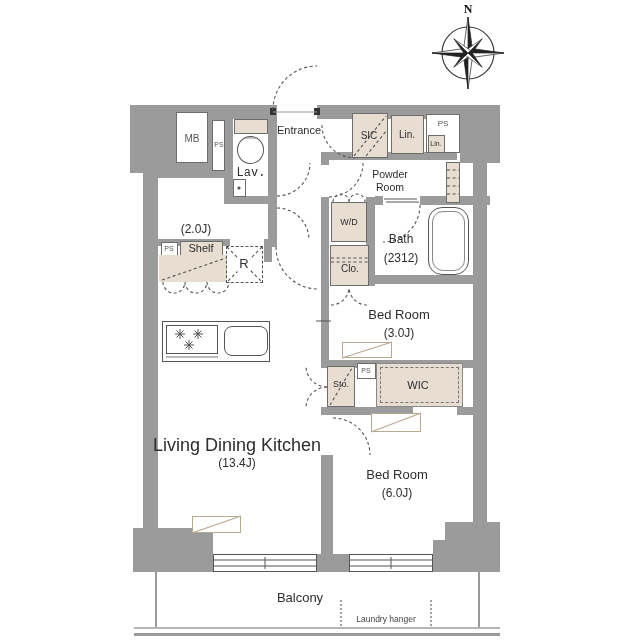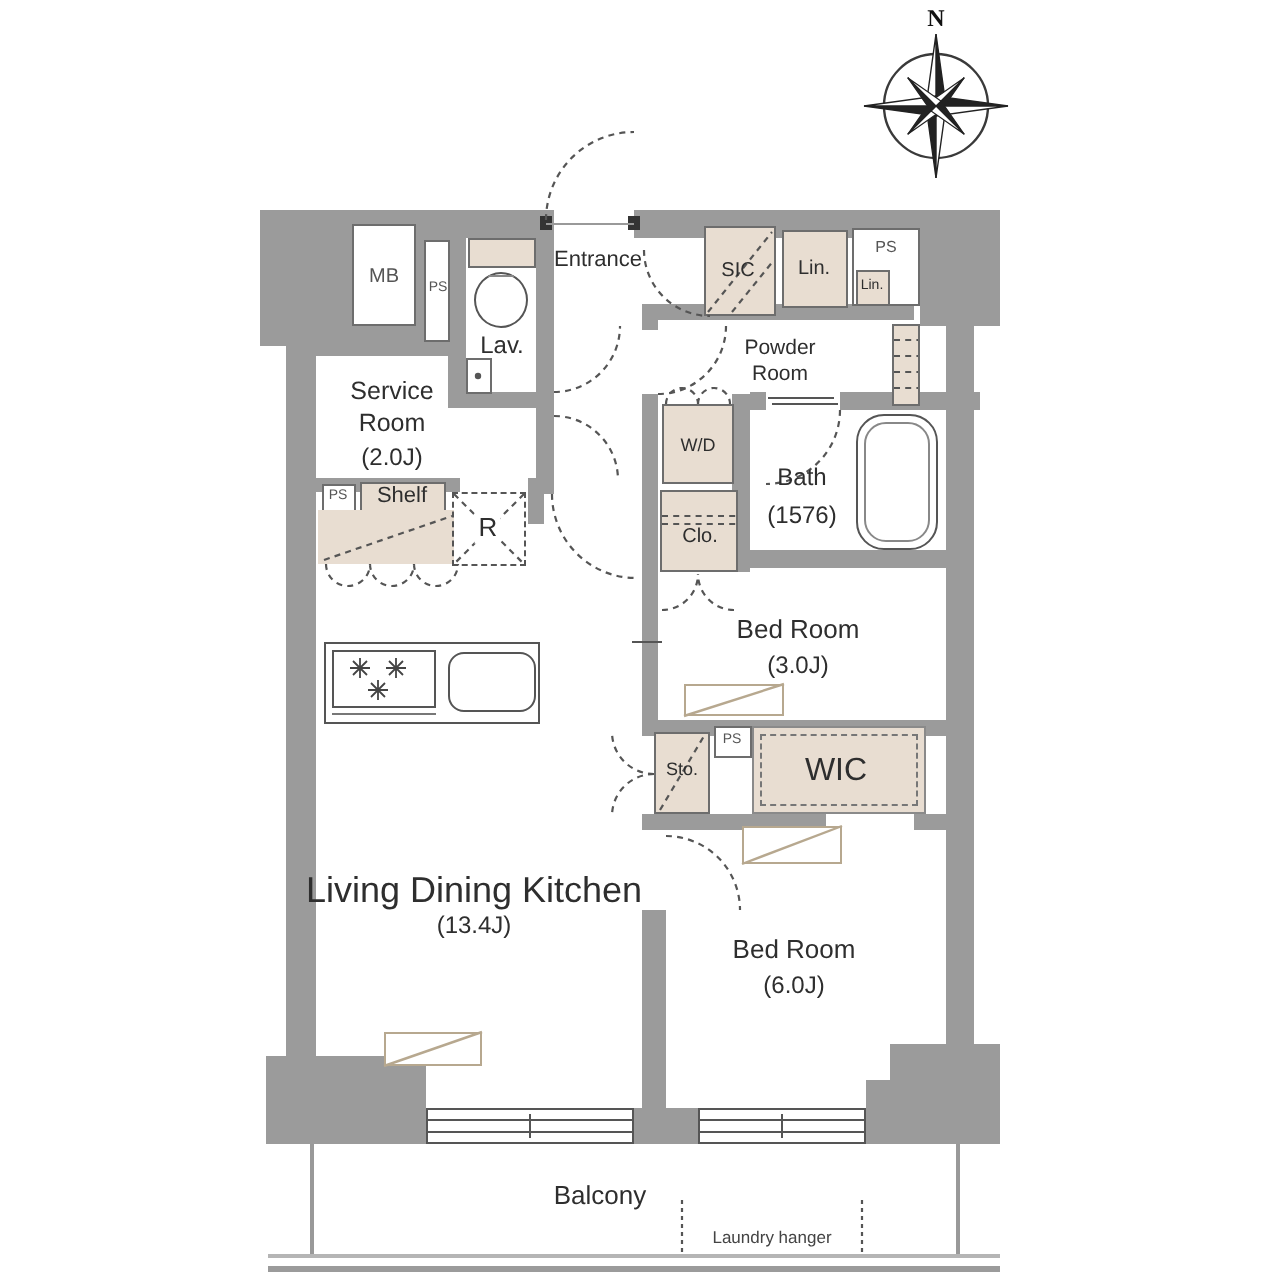--- a/index.html
+++ b/index.html
@@ -167,40 +167,39 @@
         <path d="M448 53 L468 56.5 L468 53 Z" fill="#222"></path>
           <path d="M448 53 L468 49.5 L468 53 Z" fill="#fff"></path>
       </g>
       <text x="468" y="13" text-anchor="middle" font-size="12" font-weight="bold" font-family="Liberation Serif, serif" fill="#111">N</text>
     </g>
   </svg>
 
   <div class="lbl" style="left:192px;top:139px;font-size:10px;color:#555;">MB</div>
   <div class="lbl" style="left:219px;top:145px;font-size:7px;color:#555;">PS</div>
   <div class="lbl" style="left:299px;top:131px;font-size:11px;">Entrance</div>
-  <div class="lbl" style="left:251px;top:173px;font-size:12px;">Lav.</div>
+  <div class="lbl" style="left:251px;top:173px;font-size:12px;font-family:Liberation Mono, monospace;">Lav.</div>
   <div class="lbl" style="left:369px;top:136px;font-size:10px;">SIC</div>
   <div class="lbl" style="left:407px;top:135px;font-size:10px;">Lin.</div>
   <div class="lbl" style="left:443px;top:124px;font-size:8px;color:#555;">PS</div>
   <div class="lbl" style="left:436px;top:144px;font-size:7px;">Lin.</div>
-  <div class="lbl wrap" style="left:196px;top:204px;width:72px;font-size:12.5px;">Service Room</div>
   <div class="lbl" style="left:196px;top:229px;font-size:12px;">(2.0J)</div>
   <div class="lbl wrap" style="left:390px;top:181px;width:56px;font-size:10.5px;">Powder Room</div>
   <div class="lbl" style="left:349px;top:223px;font-size:9px;">W/D</div>
   <div class="lbl" style="left:401px;top:239px;font-size:12px;">Bath</div>
-  <div class="lbl" style="left:401px;top:258px;font-size:12px;">(1576)</div>
+  <div class="lbl" style="left:401px;top:258px;font-size:12px;">(2312)</div>
   <div class="lbl" style="left:169px;top:249px;font-size:7px;color:#555;">PS</div>
   <div class="lbl" style="left:201px;top:249px;font-size:11px;">Shelf</div>
   <div class="lbl" style="left:350px;top:269px;font-size:10px;">Clo.</div>
   <div class="lbl" style="left:244px;top:264px;font-size:13px;background:#fff;padding:0 2px;">R</div>
   <div class="lbl" style="left:399px;top:315px;font-size:13px;">Bed Room</div>
   <div class="lbl" style="left:399px;top:333px;font-size:12px;">(3.0J)</div>
   <div class="lbl" style="left:341px;top:385px;font-size:9px;">Sto.</div>
   <div class="lbl" style="left:366px;top:371px;font-size:7px;color:#555;">PS</div>
-  <div class="lbl" style="left:418px;top:386px;font-size:16px;">WIC</div>
+  <div class="lbl" style="left:418px;top:386px;font-size:11px;">WIC</div>
   <div class="lbl" style="left:237px;top:445px;font-size:18px;">Living Dining Kitchen</div>
   <div class="lbl" style="left:237px;top:463px;font-size:12px;">(13.4J)</div>
   <div class="lbl" style="left:397px;top:475px;font-size:13px;">Bed Room</div>
   <div class="lbl" style="left:397px;top:493px;font-size:12px;">(6.0J)</div>
   <div class="lbl" style="left:300px;top:598px;font-size:13px;">Balcony</div>
   <div class="lbl" style="left:386px;top:619px;font-size:8.5px;color:#444;">Laundry hanger</div>
 
 </div>
 
 </body></html>

